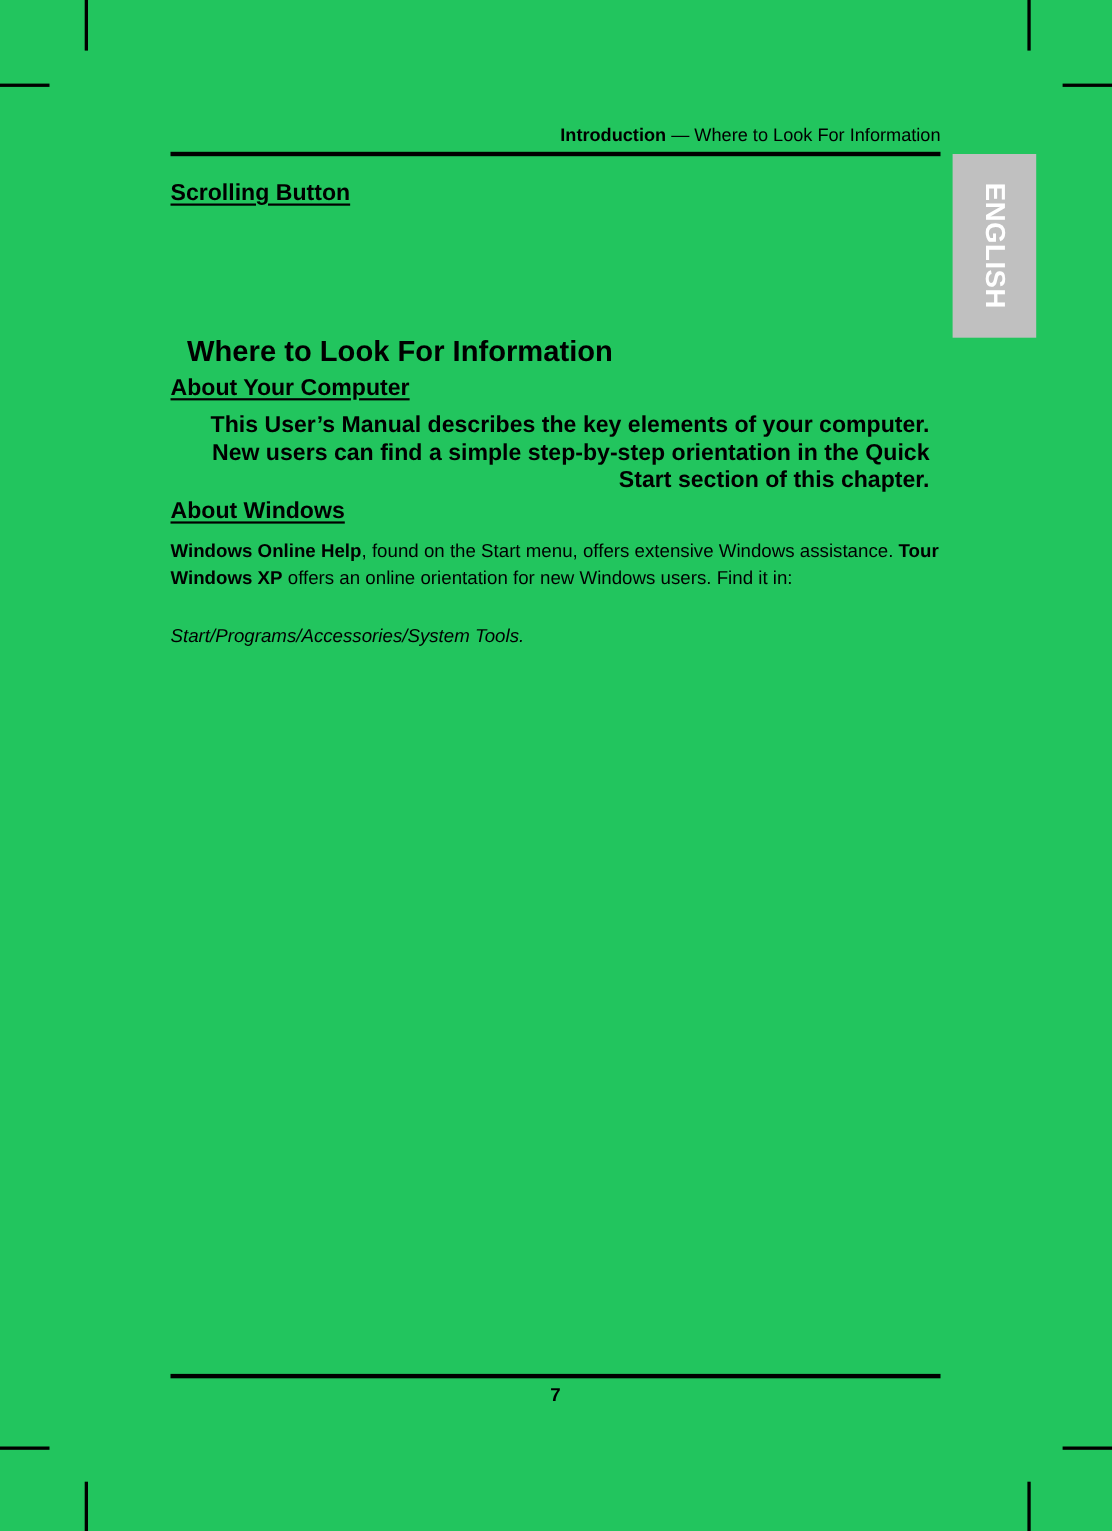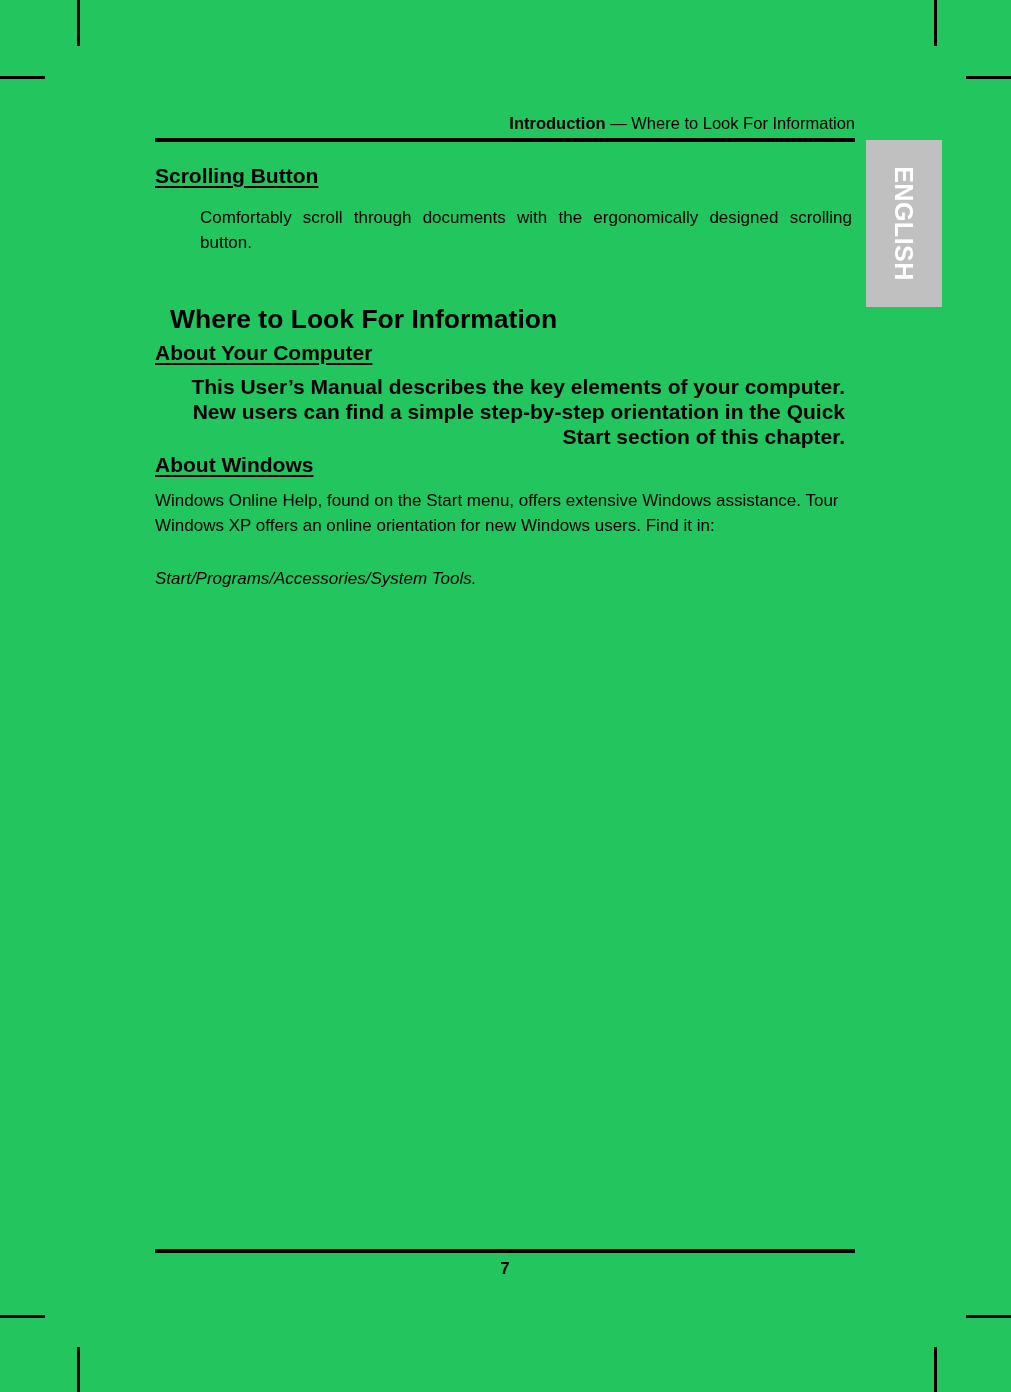--- a/index.html
+++ b/index.html
@@ -145,21 +145,21 @@
     text-align: left;
   }
   .para-italic {
     left: 155px;
     top: 566px;
     width: 700px;
     font-size: 17px;
     font-style: italic;
     line-height: 25px;
   }
-  .para-normal b { font-weight: normal; }
+  .para-normal b { font-weight: bold; }
 
   
   .footer-rule {
     position: absolute;
     left: 155px;
     top: 1249px;
     width: 700px;
     height: 4px;
     background: #000000;
   }
@@ -191,21 +191,20 @@
   <div class="header">
     <span class="hdr-bold">Introduction</span><span class="hdr-rest"> — Where to Look For Information</span>
   </div>
   <div class="header-rule"></div>
 
   <div class="lang-tab">
     <div class="lang-tab-label">ENGLISH</div>
   </div>
 
   <h3 class="sub-head h-scrolling-button">Scrolling Button</h3>
-  <p class="para-indent-justified">Comfortably scroll through documents with the ergonomically designed scrolling button.</p>
 
   <h2 class="chapter-head">Where to Look For Information</h2>
 
   <h3 class="sub-head h-about-computer">About Your Computer</h3>
   <p class="para-bold">This User’s Manual describes the key elements of your computer. New users can find a simple step-by-step orientation in the Quick Start section of this chapter.</p>
 
   <h3 class="sub-head h-about-windows">About Windows</h3>
   <p class="para-normal"><b>Windows Online Help</b><span>, found on the Start menu, offers extensive Windows assistance. </span><b>Tour Windows XP</b><span> offers an online orientation for new Windows users. Find it in:</span></p>
   <p class="para-italic">Start/Programs/Accessories/System Tools.</p>
 

